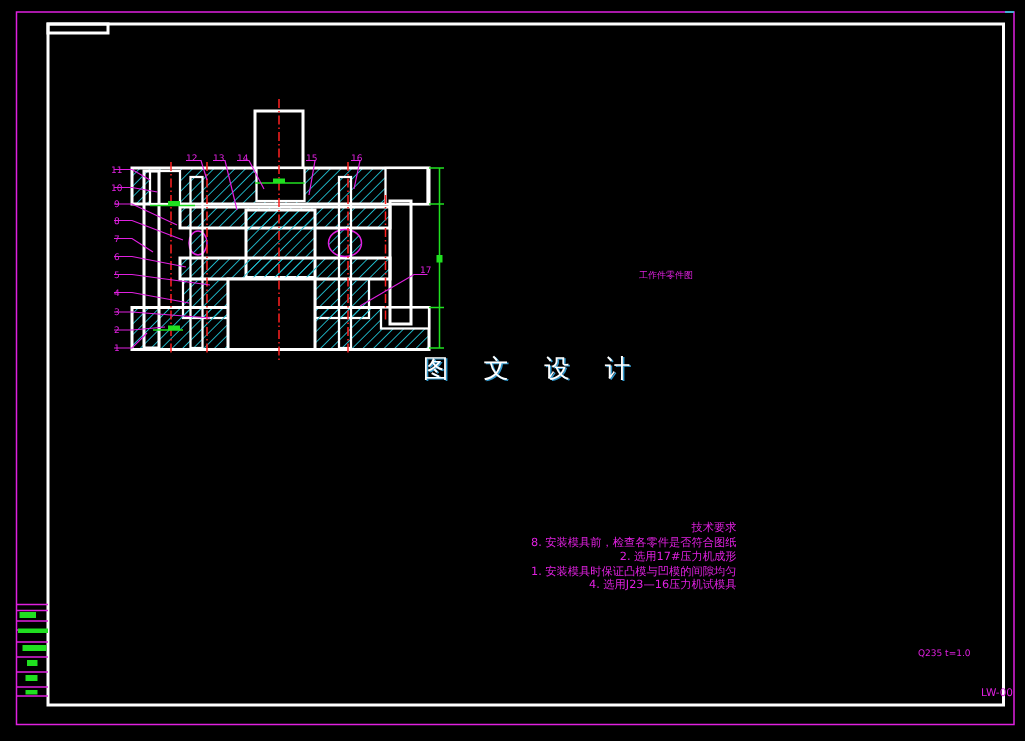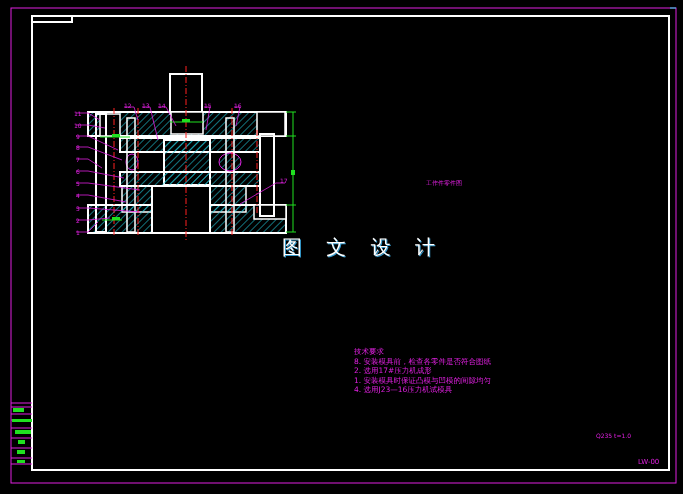--- a/index.html
+++ b/index.html
@@ -1,21 +1,21 @@
 <!DOCTYPE html>
 <html><head>
 <meta charset="utf-8">
 <style>
   html, body { margin:0; padding:0; background:#000; }
   body { width:683px; height:494px; overflow:hidden; position:relative; font-family:"DejaVu Sans", sans-serif; }
   #canvas { position:absolute; left:0; top:0; width:683px; height:494px; }
-  .watermark { position:absolute; left:282px; top:234px; color:#fff; font-family:"DejaVu Sans", sans-serif; font-size:20px; letter-spacing:9px; text-shadow:1px 1px 0 #39c; }
-  .tech { position:absolute; left:354px; top:347px; color:#e020e0; font-size:7.5px; line-height:9.6px; font-family:"DejaVu Sans", sans-serif; white-space:pre; }
+  .watermark { position:absolute; left:282px; top:234px; color:#fff; font-family:"DejaVu Sans", sans-serif; font-size:17px; letter-spacing:9px; text-shadow:1px 1px 0 #39c; }
+  .tech { position:absolute; left:354px; top:347px; color:#e020e0; font-size:7.5px; line-height:9.6px; font-family:"DejaVu Sans", sans-serif; white-space:pre;text-align:right; }
   .sec-label { position:absolute; left:426px; top:179px; color:#e020e0; font-size:6px; font-family:"DejaVu Sans", sans-serif; }
-  .tb-text { position:absolute; color:#e020e0; font-size:6px; font-family:"DejaVu Sans", sans-serif; }
+  .tb-text { position:absolute; color:#e020e0; font-size:6px; font-family:"DejaVu Sans", sans-serif;margin-left:16px; }
   .balloon { position:absolute; color:#e020e0; font-size:6px; font-family:"DejaVu Sans", sans-serif; }
 </style>
 </head>
 <body>
 
 
 
 <svg id="canvas" viewBox="0 0 683 494" xmlns="http://www.w3.org/2000/svg">
   <defs>
     <pattern id="hatch" width="5" height="5" patternUnits="userSpaceOnUse" patternTransform="rotate(45)">

